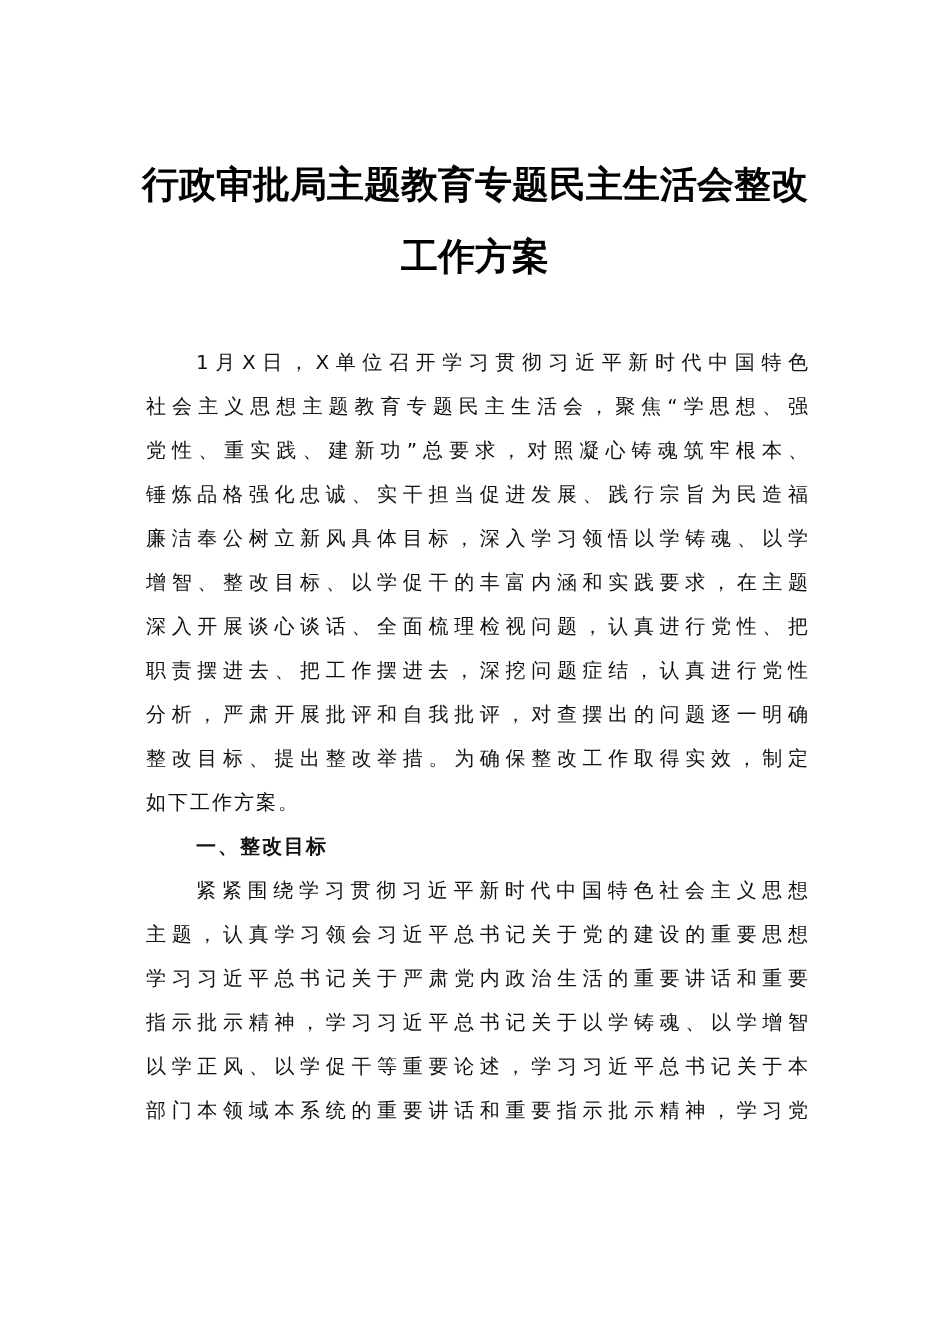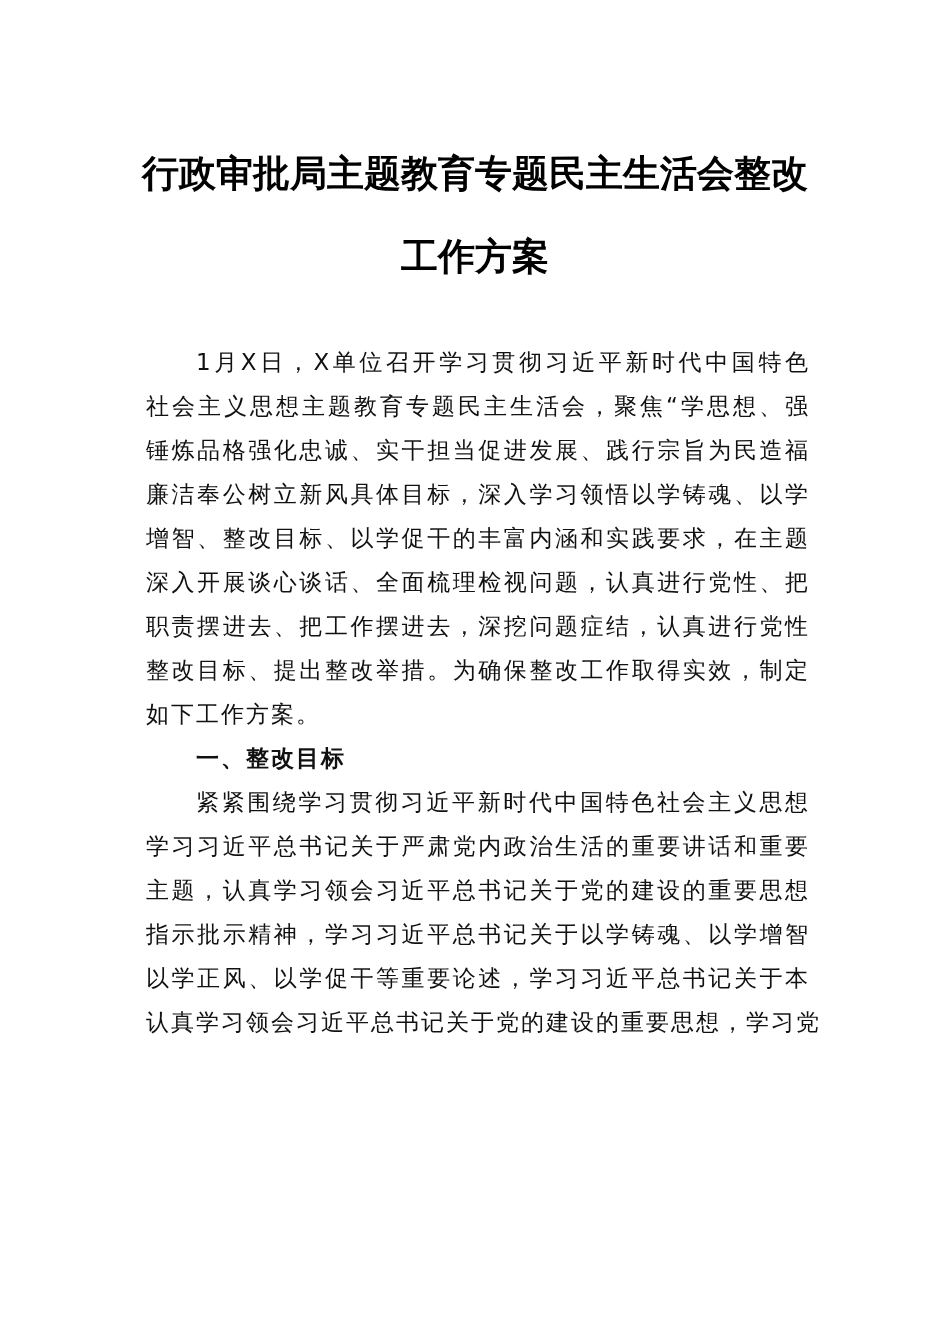--- a/index.html
+++ b/index.html
@@ -3,52 +3,54 @@
   <meta charset="utf-8">
   <style>
     html, body { margin: 0; padding: 0; background: #ffffff; }
     body { width: 950px; height: 1344px; position: relative; overflow: hidden; }
     .page { position: absolute; left: 0; top: 0; width: 950px; height: 1344px; background: #fff; }
     .title {
       position: absolute; left: 0; width: 950px; text-align: center;
       font-family: "DejaVu Serif", "Liberation Serif", serif;
       font-weight: bold; font-size: 37px; color: #000; letter-spacing: 0px;
     }
-    .title.l1 { top: 149px; }
+    .title.l1 { top: 160px; }
     .title.l2 { top: 232px; }
     .body {
       position: absolute; left: 146px; top: 340px; width: 664px;
       font-family: "DejaVu Sans", "Liberation Sans", sans-serif;
-      font-size: 23px; color: #111; line-height: 44px;
+      font-size: 20px; color: #111; line-height: 44px;
     }
     .line { height: 44px; white-space: nowrap; text-align: justify; text-align-last: justify; letter-spacing: 2px; }
     .line.last { text-align-last: left; }
     .line.indent { padding-left: 50px; }
     .heading { font-weight: bold; text-align-last: left; padding-left: 50px; }
   </style>
 </head>
 <body>
 
 <div class="page">
   <div class="title l1">行政审批局主题教育专题民主生活会整改</div>
   <div class="title l2">工作方案</div>
 
   <div class="body">
     <div class="line indent">1月X日，X单位召开学习贯彻习近平新时代中国特色</div>
     <div class="line">社会主义思想主题教育专题民主生活会，聚焦“学思想、强</div>
+    <div class="line">党性、重实践、建新功”总要求，对照凝心铸魂筑牢根本、</div>
     <div class="line">锤炼品格强化忠诚、实干担当促进发展、践行宗旨为民造福</div>
     <div class="line">廉洁奉公树立新风具体目标，深入学习领悟以学铸魂、以学</div>
     <div class="line">增智、整改目标、以学促干的丰富内涵和实践要求，在主题</div>
     <div class="line">深入开展谈心谈话、全面梳理检视问题，认真进行党性、把</div>
     <div class="line">职责摆进去、把工作摆进去，深挖问题症结，认真进行党性</div>
+    <div class="line">分析，严肃开展批评和自我批评，对查摆出的问题逐一明确</div>
     <div class="line">整改目标、提出整改举措。为确保整改工作取得实效，制定</div>
     <div class="line last">如下工作方案。</div>
 
     <div class="line heading">一、整改目标</div>
 
     <div class="line indent">紧紧围绕学习贯彻习近平新时代中国特色社会主义思想</div>
+    <div class="line">主题，认真学习领会习近平总书记关于党的建设的重要思想</div>
     <div class="line">学习习近平总书记关于严肃党内政治生活的重要讲话和重要</div>
-    <div class="line">主题，认真学习领会习近平总书记关于党的建设的重要思想</div>
     <div class="line">指示批示精神，学习习近平总书记关于以学铸魂、以学增智</div>
     <div class="line">以学正风、以学促干等重要论述，学习习近平总书记关于本</div>
-    <div class="line">认真学习领会习近平总书记关于党的建设的重要思想，学习党</div>
+    <div class="line">部门本领域本系统的重要讲话和重要指示批示精神，学习党</div>
   </div>
 </div>
 
 </body></html>

